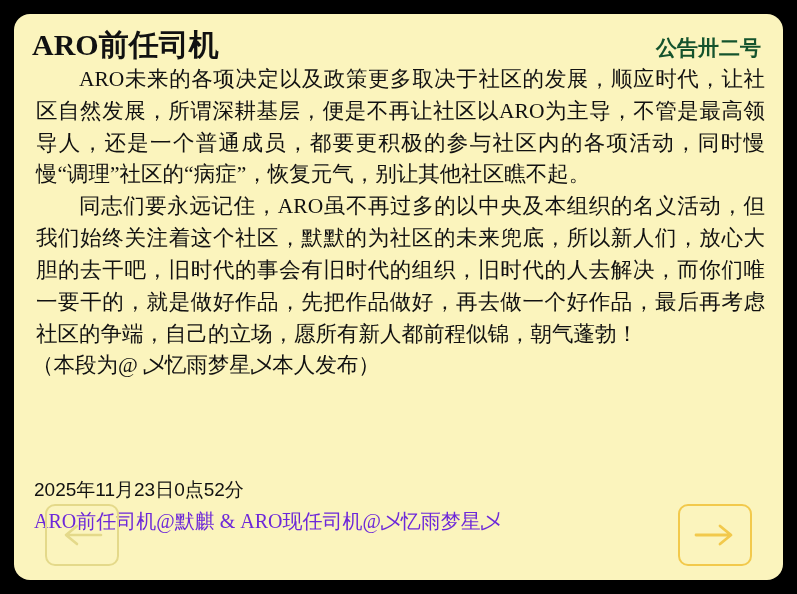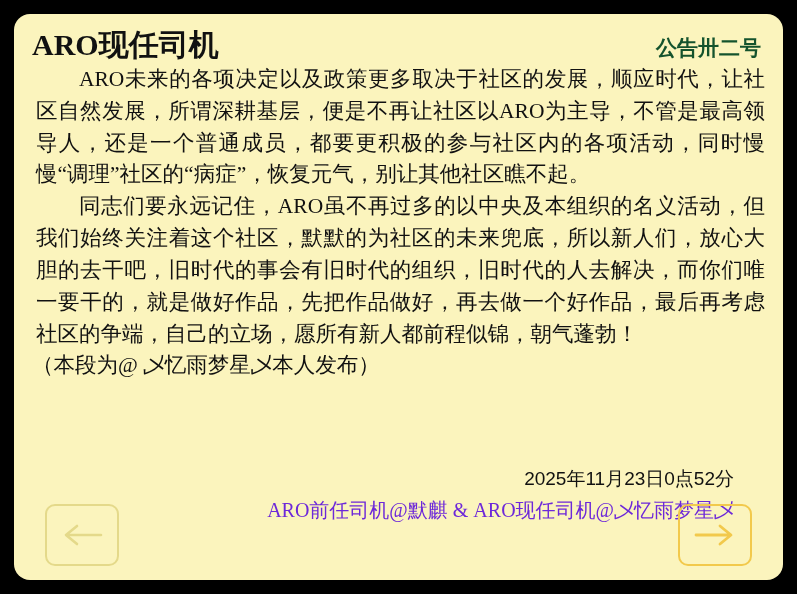--- a/index.html
+++ b/index.html
@@ -65,23 +65,22 @@
     text-indent: 2em;
     margin: 0 0 0 4px;
   }
   .para-noindent {
     text-indent: 0;
     margin: 0;
   }
   .signature-block {
     position: absolute;
     left: 20px;
-    bottom: 56px;
+    bottom: 45px;
     width: 700px;
-    text-align: right;
   }
   .timestamp {
     font-family: "Liberation Sans", sans-serif;
     font-size: 19px;
     color: #111111;
     margin-bottom: 5px;
   }
   .credits {
     font-family: "Liberation Serif", serif;
     font-size: 20px;
@@ -113,21 +112,21 @@
   .arrow-svg { display: block; }
 </style>
 </head>
 <body>
 
 <div id="page">
 
   <div id="card">
 
     <div class="header-row">
-      <div class="title">ARO现任司机</div>
+      <div class="title">ARO前任司机</div>
       <div class="doc-number">公告卅二号</div>
     </div>
 
     <p class="body-text para">ARO未来的各项决定以及政策更多取决于社区的发展，顺应时代，让社区自然发展，所谓深耕基层，便是不再让社区以ARO为主导，不管是最高领导人，还是一个普通成员，都要更积极的参与社区内的各项活动，同时慢慢“调理”社区的“病症”，恢复元气，别让其他社区瞧不起。</p>
     <p class="body-text para">同志们要永远记住，ARO虽不再过多的以中央及本组织的名义活动，但我们始终关注着这个社区，默默的为社区的未来兜底，所以新人们，放心大胆的去干吧，旧时代的事会有旧时代的组织，旧时代的人去解决，而你们唯一要干的，就是做好作品，先把作品做好，再去做一个好作品，最后再考虑社区的争端，自己的立场，愿所有新人都前程似锦，朝气蓬勃！</p>
     <p class="body-text para-noindent">（本段为@ 乄忆雨梦星乄本人发布）</p>
 
     <div class="signature-block">
       <div class="timestamp">2025年11月23日0点52分</div>
       <div class="credits">ARO前任司机@默麒 &amp; ARO现任司机@乄忆雨梦星乄</div>

